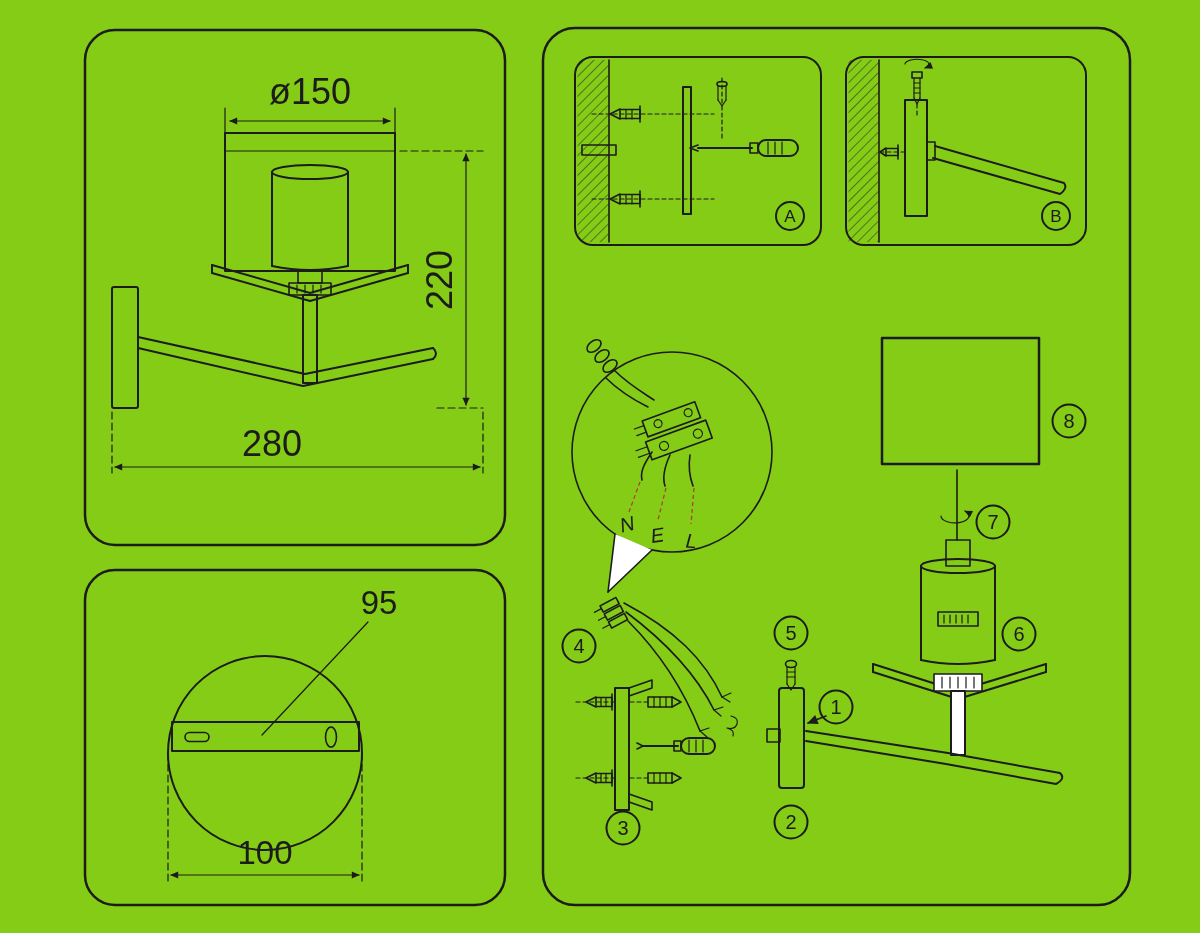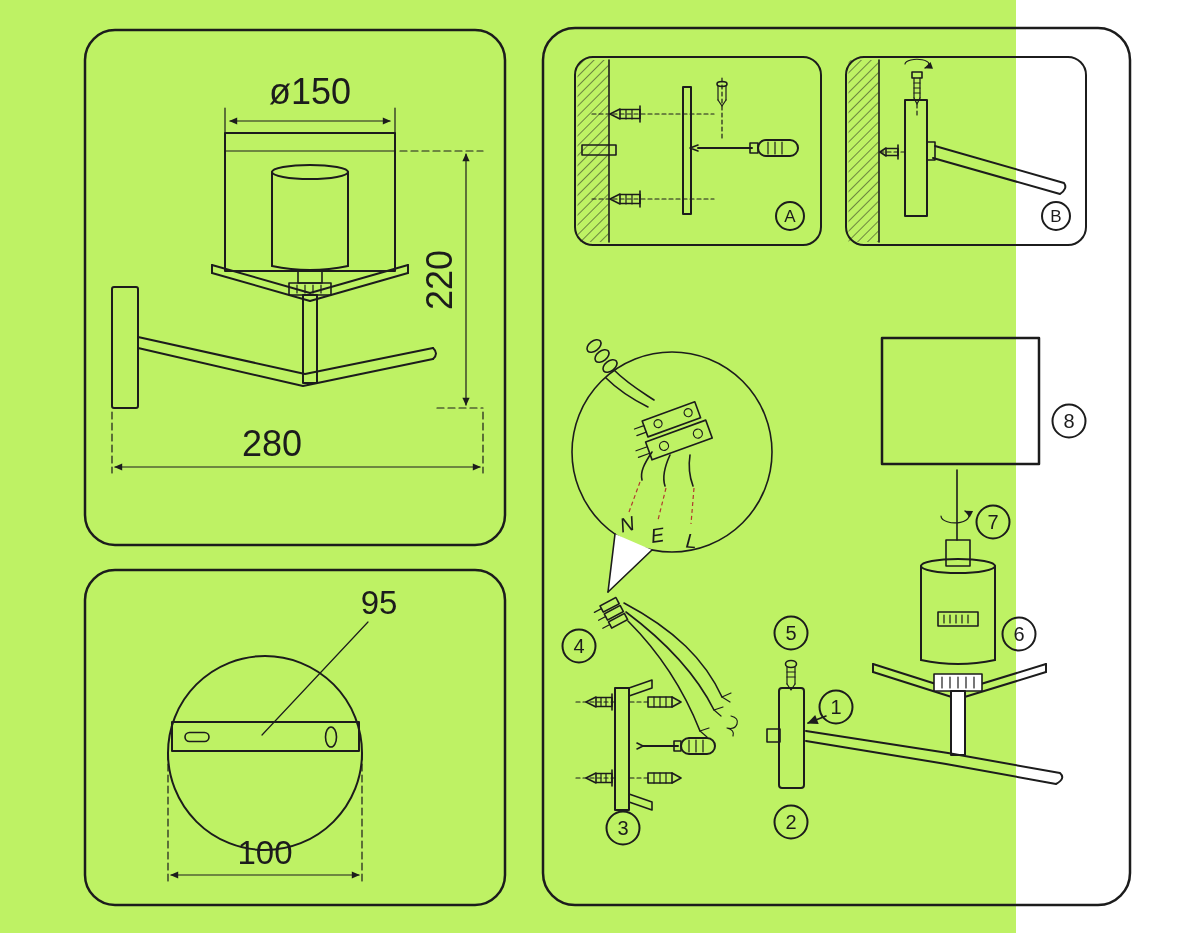--- a/index.html
+++ b/index.html
@@ -1,16 +1,16 @@
 <!DOCTYPE html>
 <html><head>
 <meta charset="utf-8">
 <style>
   html,body{margin:0;padding:0;background:#ffffff}
-  .sheet{position:relative;width:1016px;height:933px;background:#bef264;font-family:"Liberation Sans",sans-serif}
+  .sheet{position:relative;width:1200px;height:933px;background:#84cc16;font-family:"Liberation Sans",sans-serif}
   svg{display:block}
   .ln{fill:none;stroke:#1c1c1c;stroke-width:2;stroke-linecap:round;stroke-linejoin:round}
   .ln2{stroke-width:2.5}
   .w1{stroke-width:1.2}
   .w16{stroke-width:1.6}
   .dash{stroke-dasharray:7 4}
   .fdash{stroke-dasharray:4 3}
   .white{fill:#ffffff}
   .t{fill:#1c1c1c;stroke:none;font-family:"Liberation Sans",sans-serif}
   .dim{font-size:36px;text-anchor:middle}

